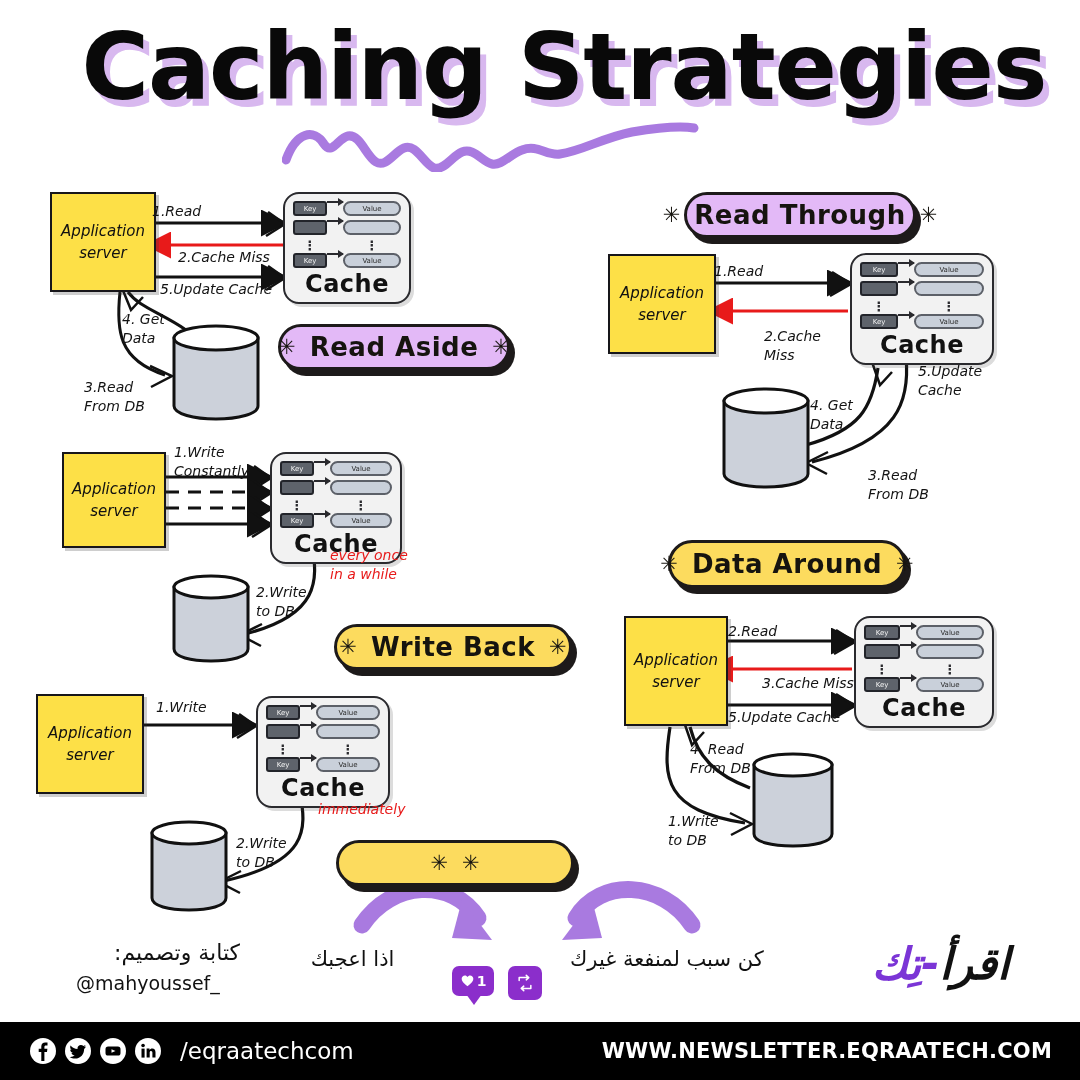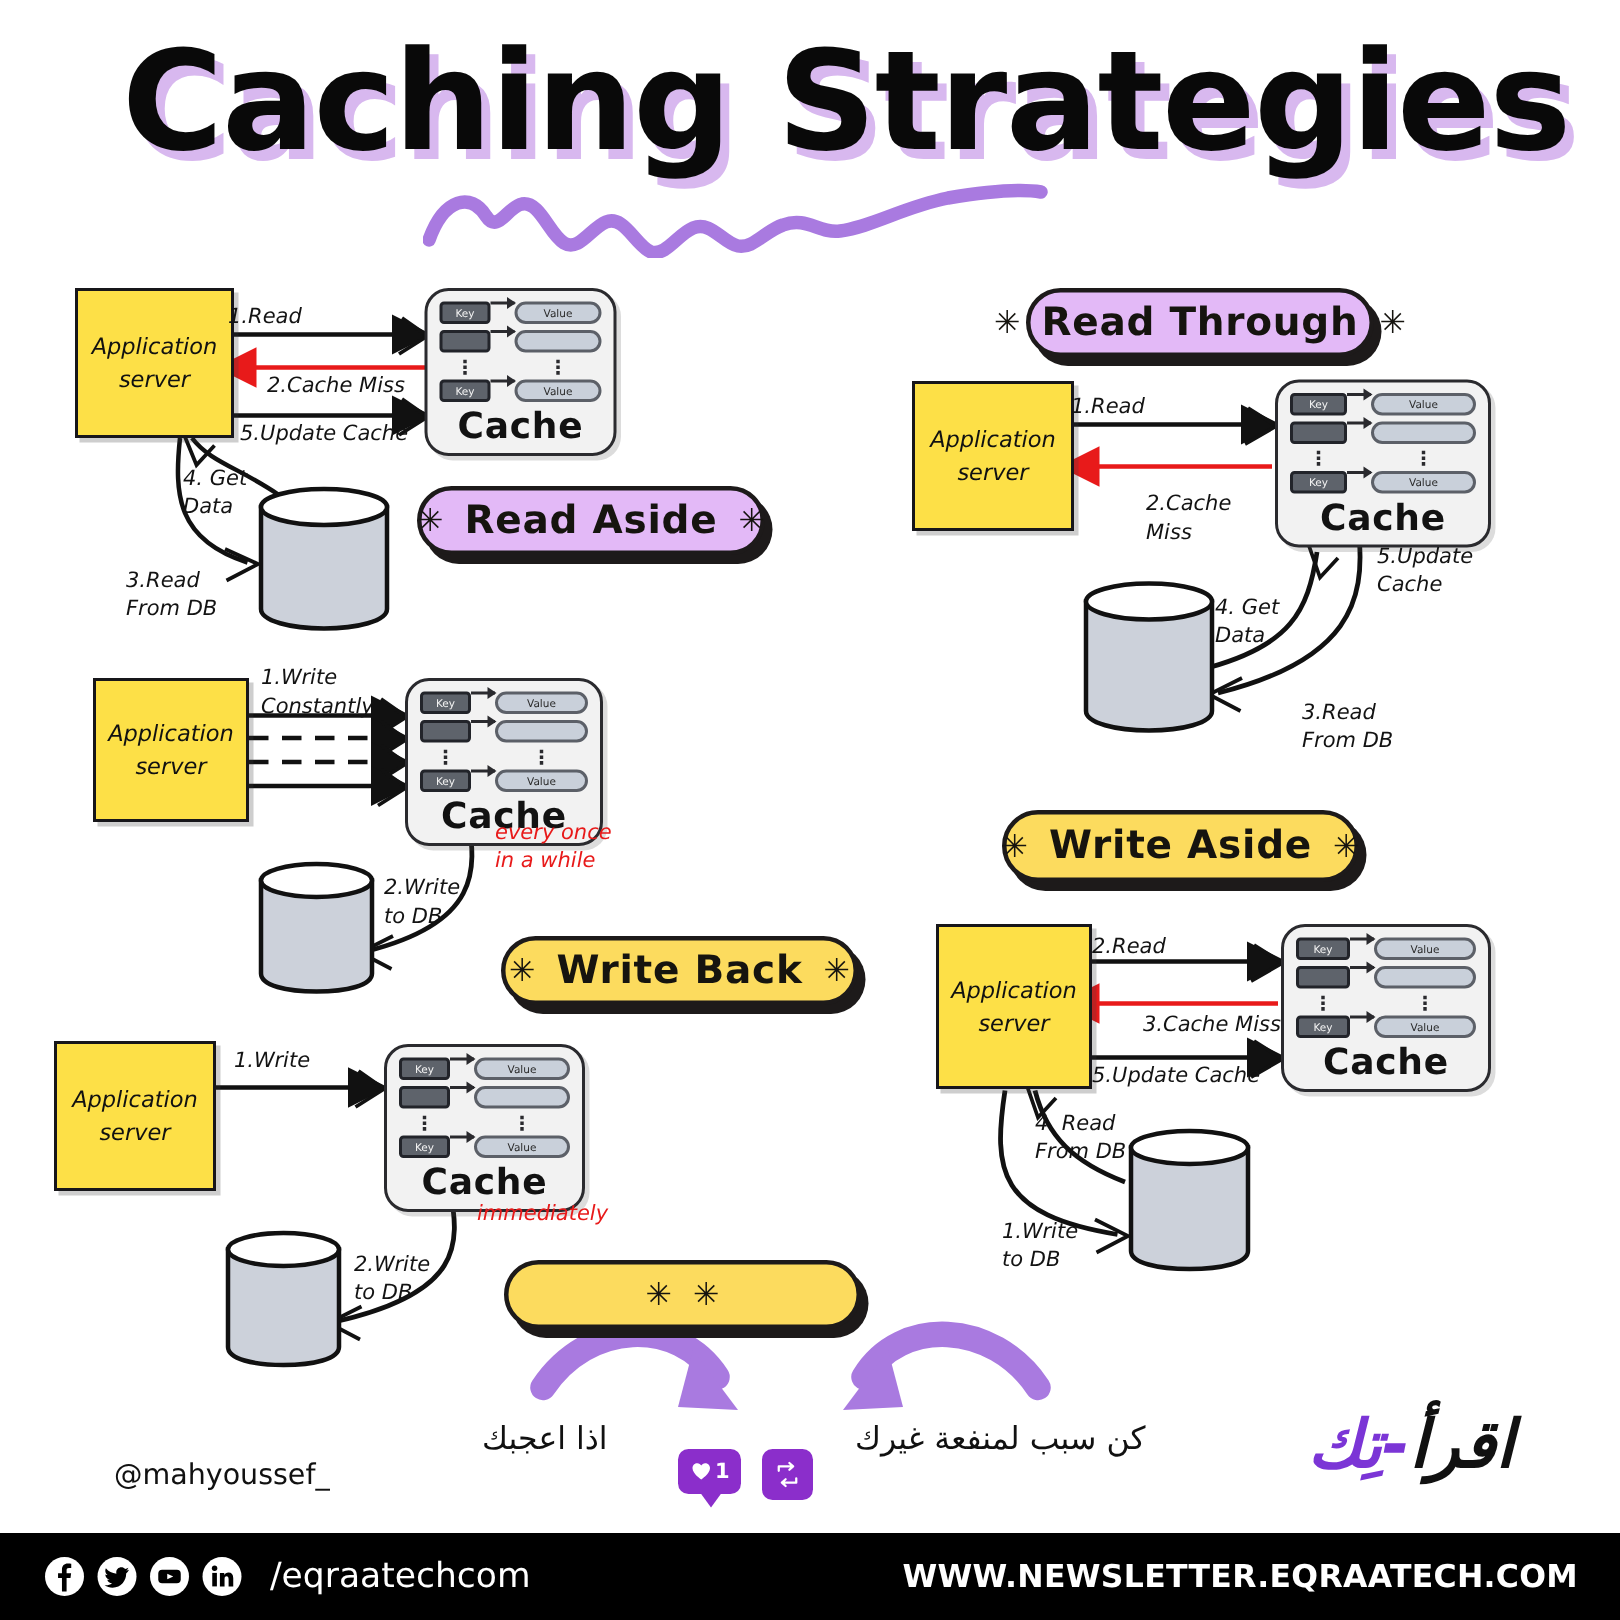--- a/index.html
+++ b/index.html
@@ -350,21 +350,21 @@
 to DB</div>
 
   <div class="pill" style="left:334px; top:624px; width:238px; height:46px; background:#fcdb5e;">
     <span class="star">✳</span>
     <span class="plabel">Write Back</span>
     <span class="star">✳</span>
   </div>
 
   <div class="pill" style="left:668px; top:540px; width:238px; height:48px; background:#fcdb5e;">
     <span class="star">✳</span>
-    <span class="plabel">Write Aside</span>
+    <span class="plabel">Data Around</span>
     <span class="star">✳</span>
   </div>
 
   <div class="server" style="left:624px; top:616px; width:104px; height:110px;">
     <span>Application</span>
     <span>server</span>
   </div>
 
   <div class="cachebox" style="left:854px; top:616px; width:140px;">
     <div class="kvrow">
@@ -440,23 +440,24 @@
   <div class="elabel" style="left:156px; top:698px;">1.Write</div>
   <div class="elabel red" style="left:318px; top:800px;">immediately</div>
   <div class="elabel" style="left:236px; top:834px;">2.Write
 to DB</div>
 
   <div class="pill" style="left:336px; top:840px; width:238px; height:46px; background:#fcdb5e;">
     <span class="star">✳</span>
     <span class="star">✳</span>
   </div>
 
+  <div class="arabic" style="left:80px; top:934px; width:160px; font-size:22px;">كتابة وتصميم:</div>
   <div class="handle" style="left:76px; top:972px;">@mahyoussef_</div>
 
-  <div class="arabic" style="left:300px; top:942px; width:105px; font-size:21px;">اذا اعجبك</div>
+  <div class="arabic" style="left:300px; top:942px; width:105px; font-size:21px;text-align:center;">اذا اعجبك</div>
   <div class="arabic" style="left:570px; top:942px; width:200px; font-size:21px; text-align:left;">كن سبب لمنفعة غيرك</div>
 
   <div class="likebadge" style="left:452px; top:966px; width:42px; height:30px;">
     <svg width="15" height="14" viewBox="0 0 24 24">
       <path d="M12,21 C12,21 2,14.5 2,8.2 C2,4.8 4.6,2.6 7.5,2.6 C9.5,2.6 11.2,3.8 12,5.2
                C12.8,3.8 14.5,2.6 16.5,2.6 C19.4,2.6 22,4.8 22,8.2 C22,14.5 12,21 12,21 Z" fill="#fff"></path>
     </svg>
     <span>1</span>
   </div>
 

